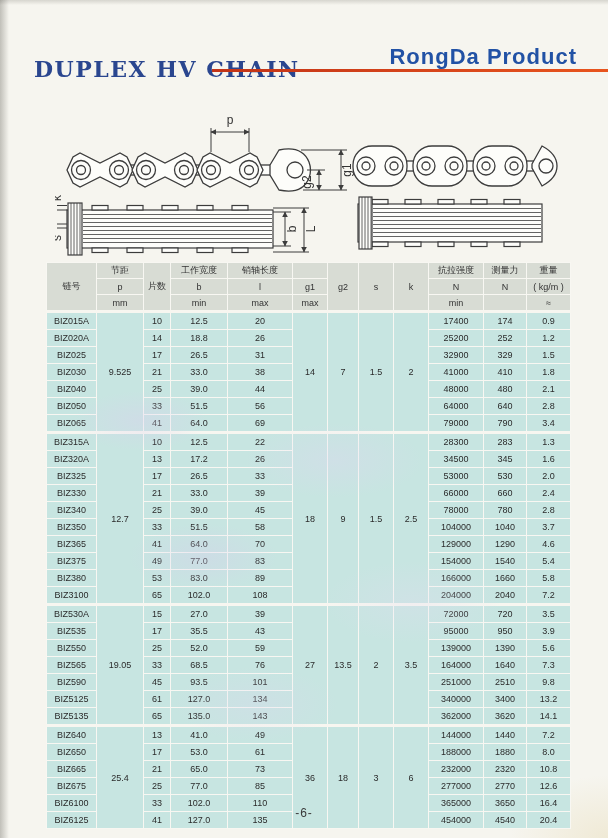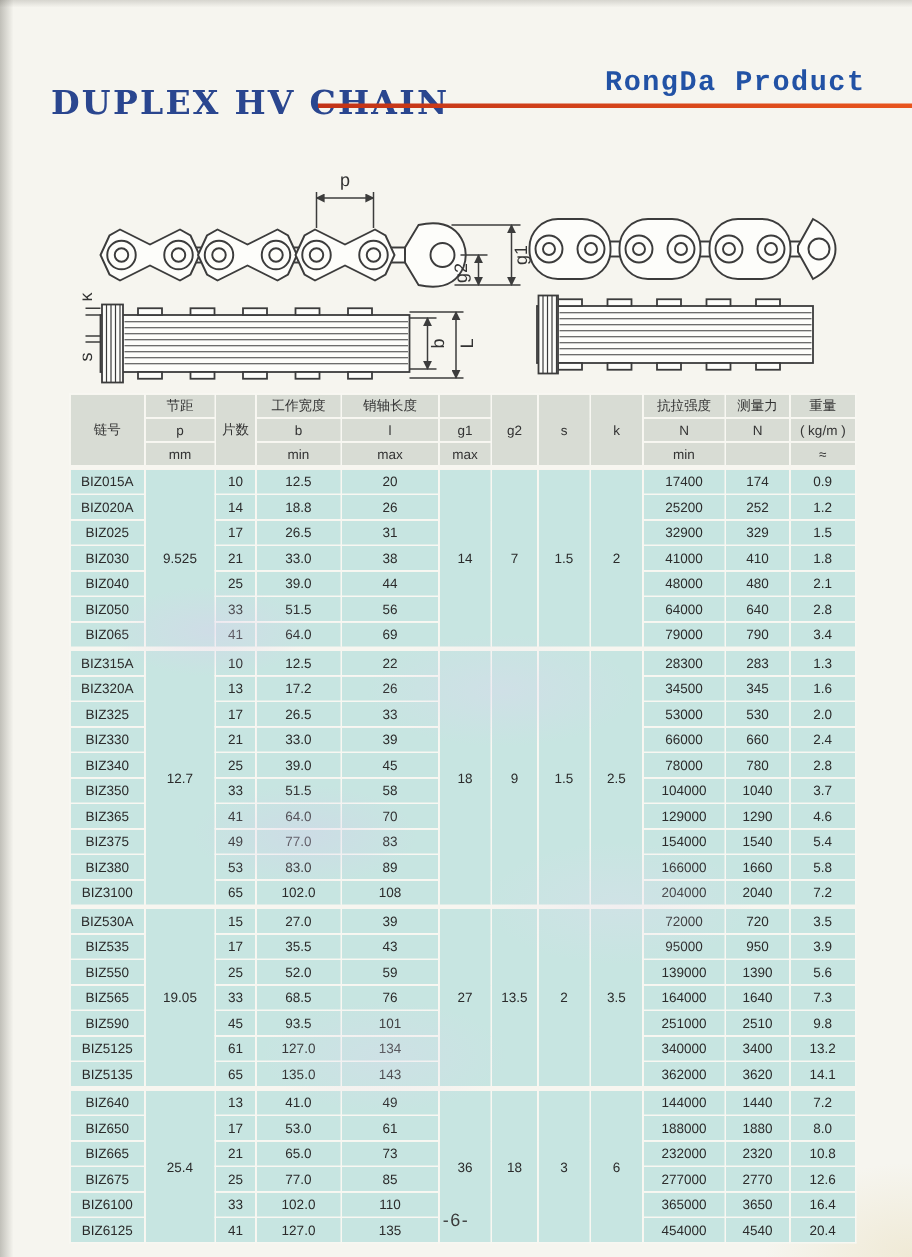--- a/index.html
+++ b/index.html
@@ -16,21 +16,21 @@
   .edge-shadow-top{position:absolute;left:0;top:0;width:100%;height:5px;
     background:linear-gradient(to bottom, rgba(70,68,60,.18), rgba(70,68,60,0));}
 
   .doc-title{
     position:absolute;left:34px;top:56px;
     font-family:"DejaVu Serif", serif;font-weight:bold;font-size:22px;
     letter-spacing:1.5px;color:#2a468f;white-space:nowrap;
   }
   .brand{
     position:absolute;right:31px;top:44px;
-    font-family:Liberation Mono, monospace;font-weight:bold;font-size:19px;
+    font-family:Liberation Sans, sans-serif;font-weight:bold;font-size:22px;
     letter-spacing:1px;color:#2252a5;white-space:nowrap;
   }
   .accent-line{
     position:absolute;left:212px;right:0;top:69px;height:3px;
     background:linear-gradient(to right,#c23317,#e8541d);
   }
 
   .diagram-left{position:absolute;left:55px;top:112px;}
   .diagram-right{position:absolute;left:350px;top:126px;}
   .dim-label{font-family:"Liberation Sans",sans-serif;font-size:12px;fill:#333;}

